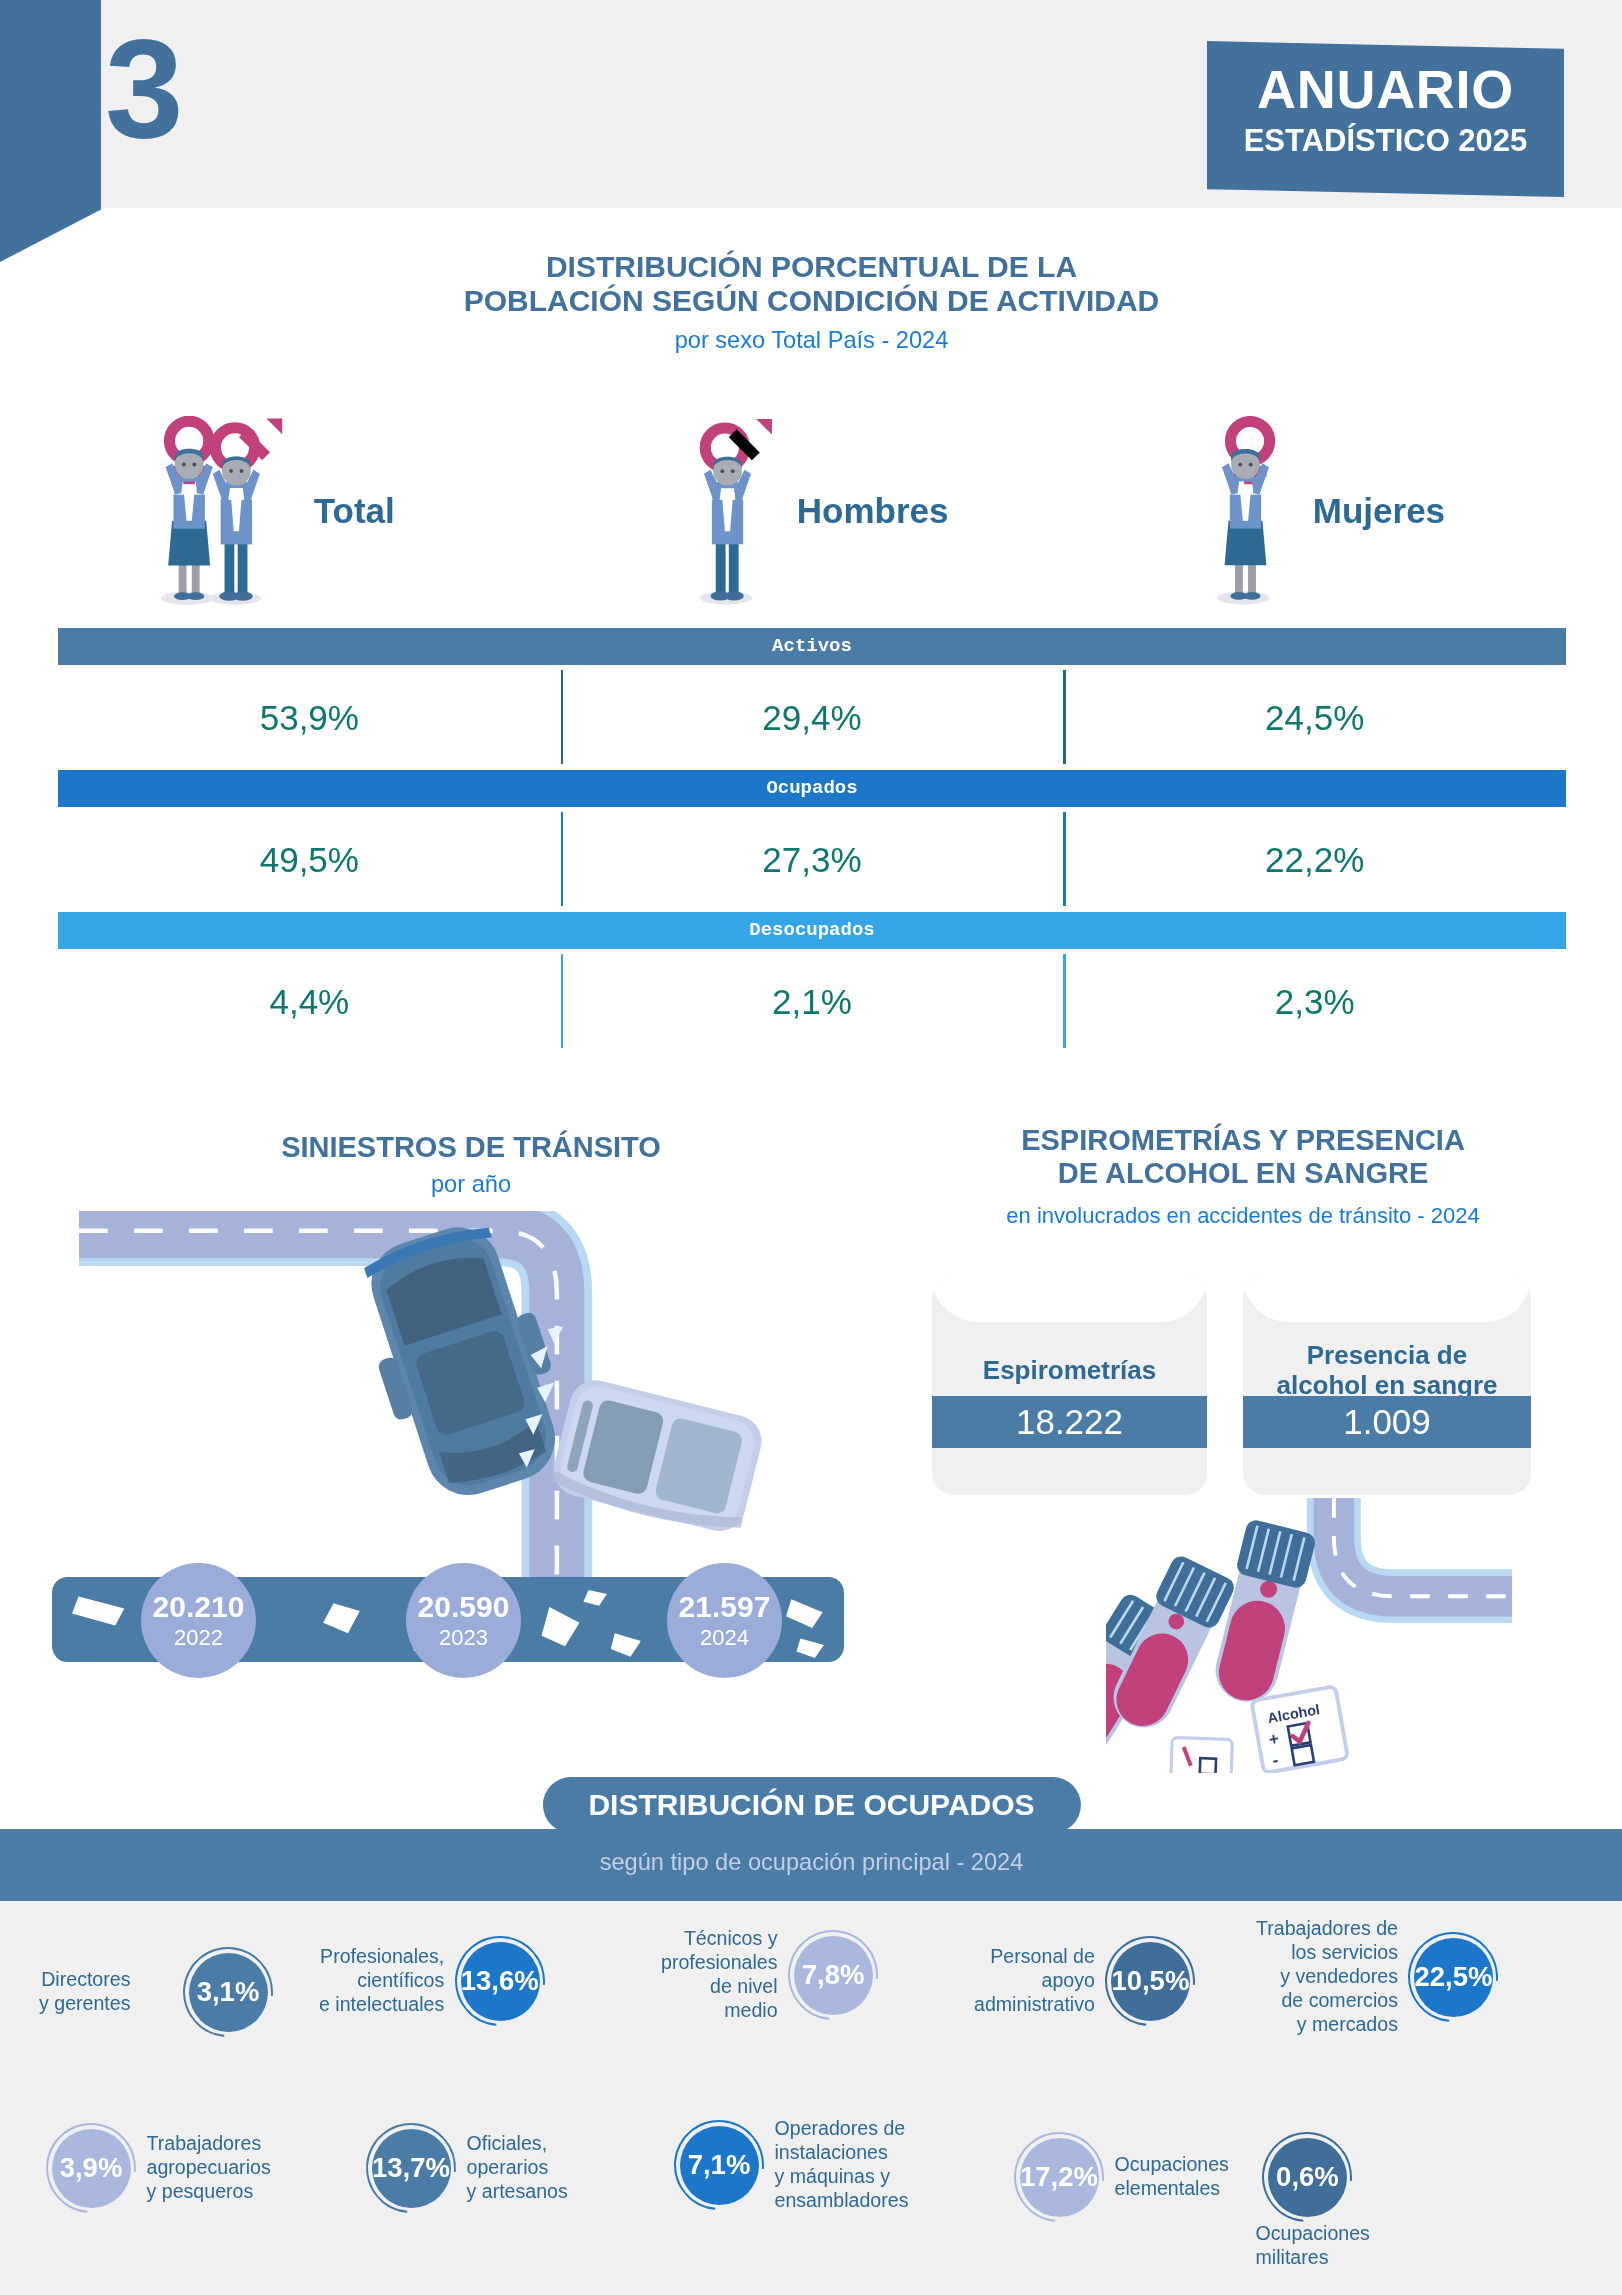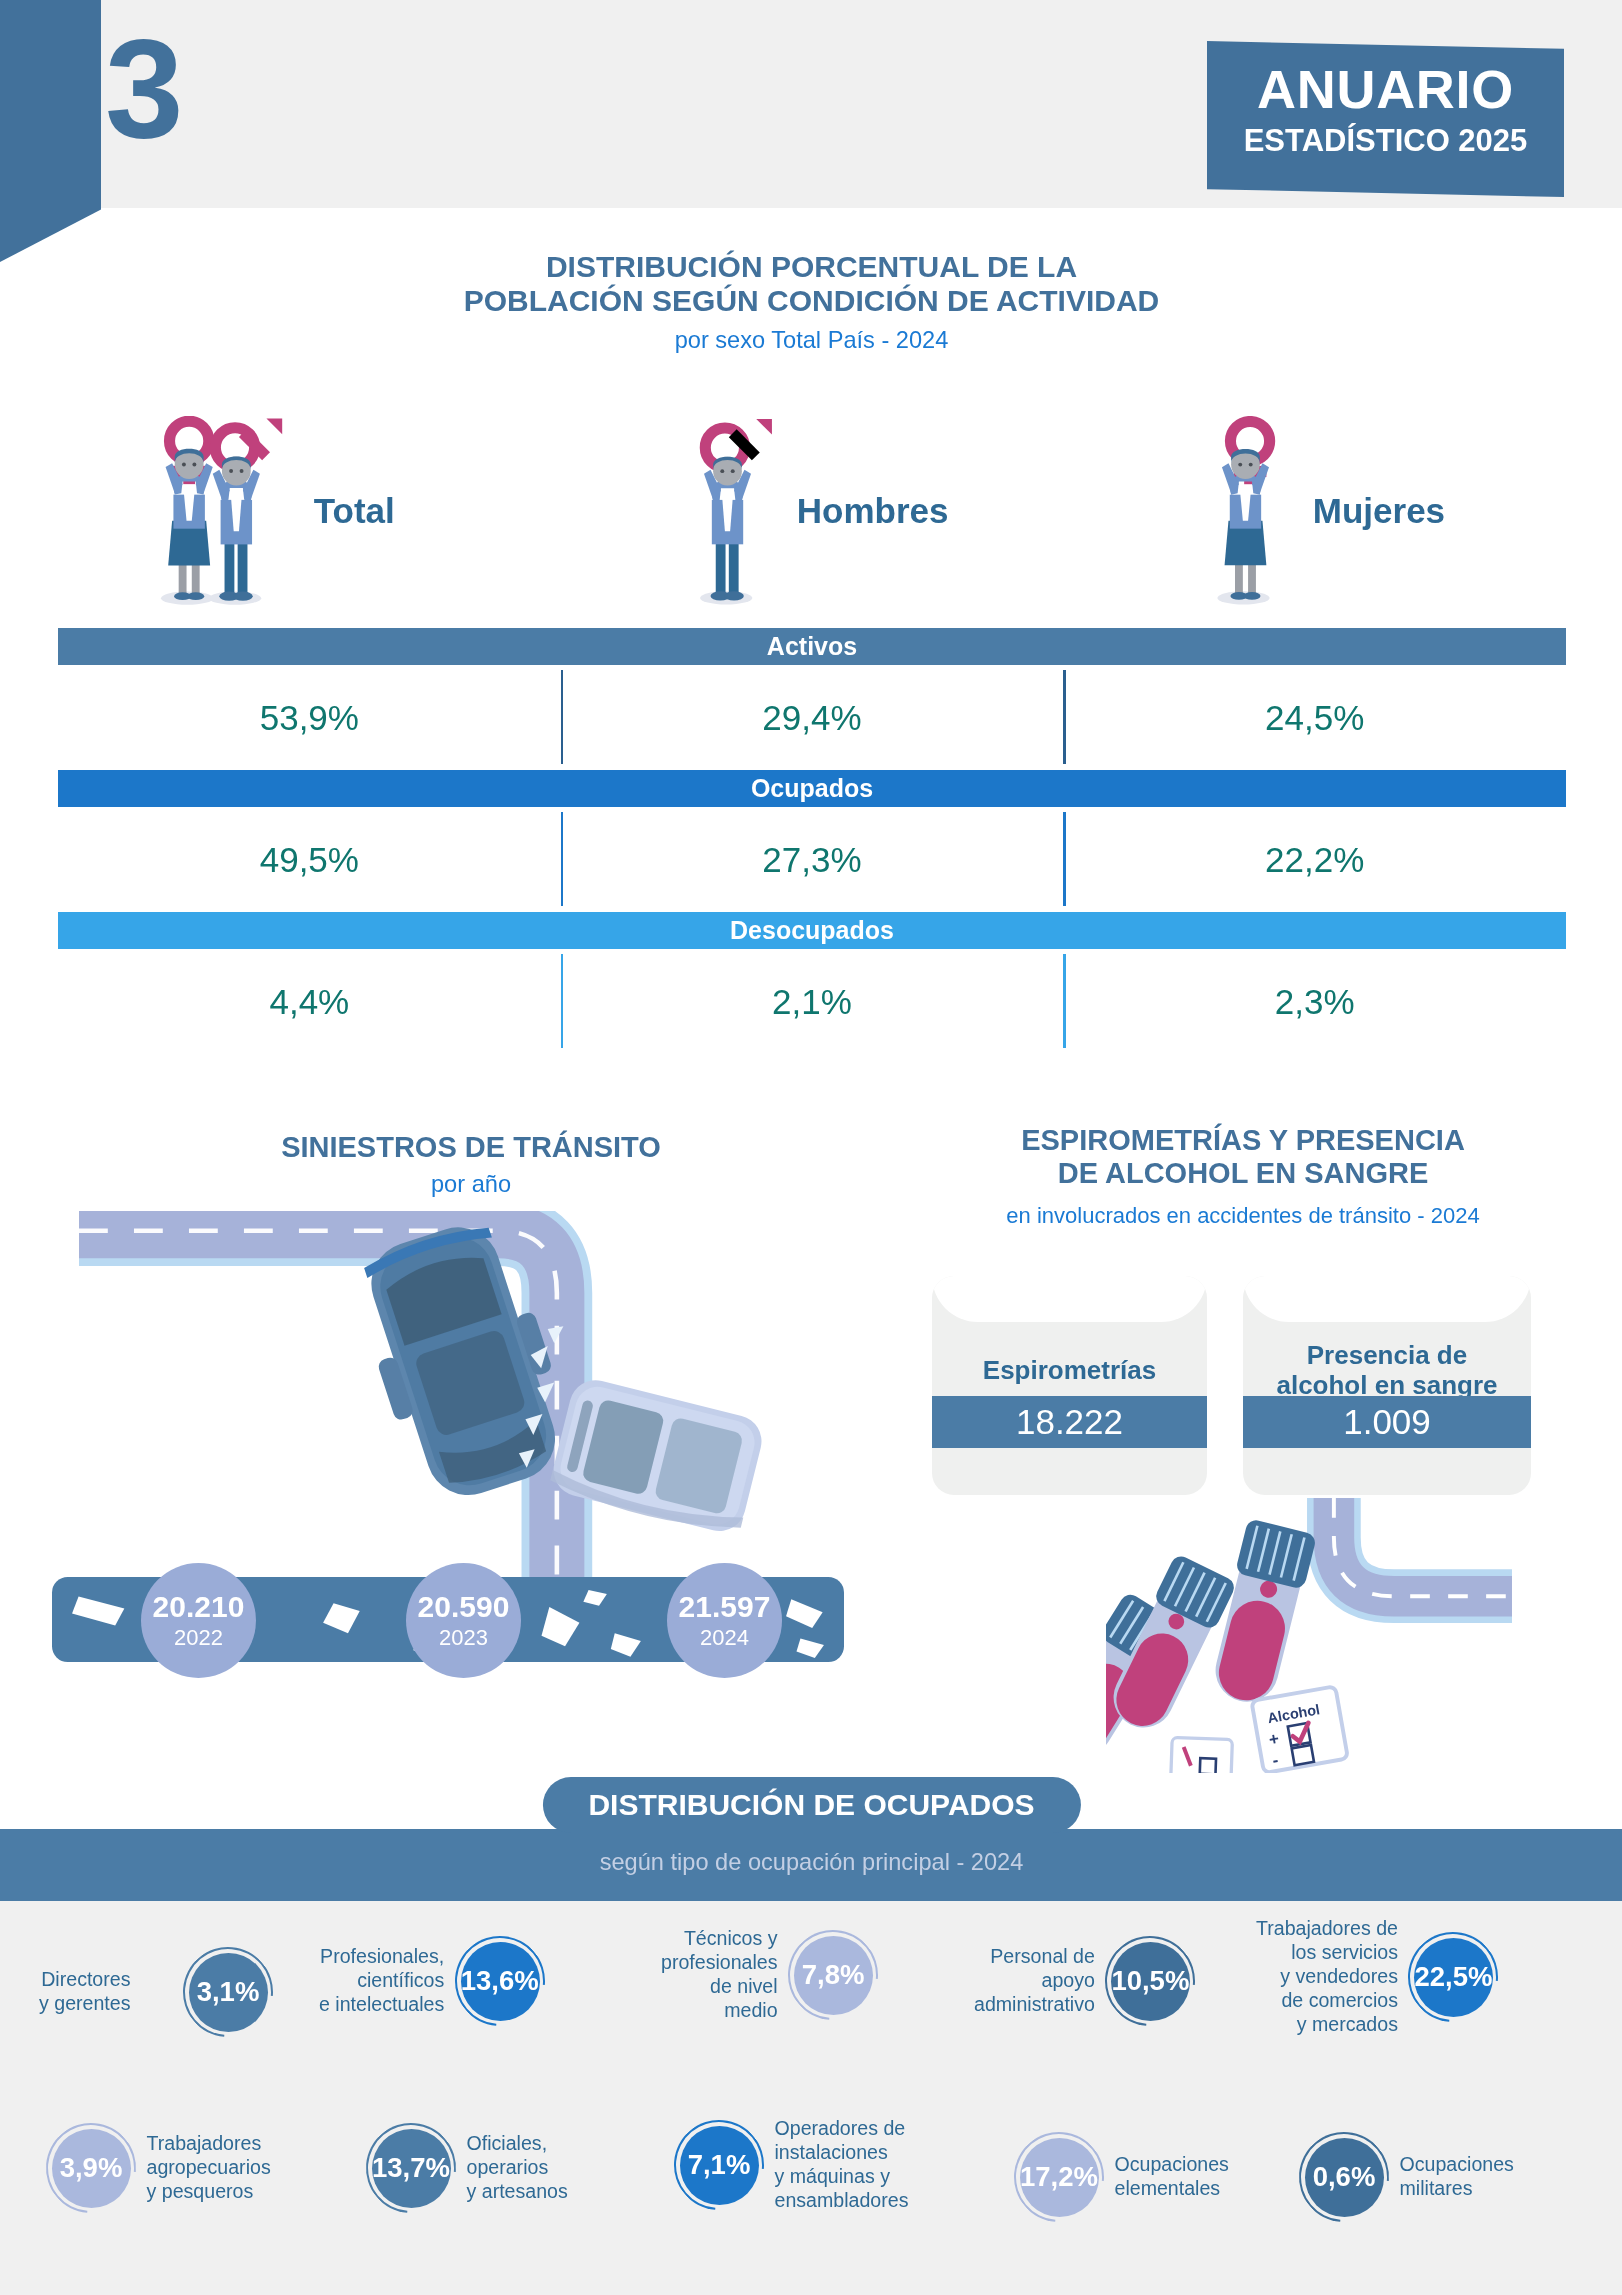--- a/index.html
+++ b/index.html
@@ -60,21 +60,21 @@
   .gender-row { position: absolute; left: 0; top: 409px; width: 1623px; height: 203px; }
   .gcol { position: absolute; display: flex; align-items: center; }
   .gcol .glabel { font-size: 35px; font-weight: bold; color: #2e6994; margin-left: 11.8px; }
   .fig { position: relative; width: 98px; height: 190px; }
   .fig svg { position: absolute; left: 0; top: 0; }
 
   
   .tbl { position: absolute; left: 58px; top: 628px; width: 1508px; }
   .band {
     height: 37px; line-height: 37px; text-align: center;
-    color: #ffffff; font-size: 25px; font-weight: bold;
+    color: #ffffff; font-size: 19px; font-weight: bold; font-family: Liberation Mono, monospace;
   }
   .band.b1 { background: #4b7ca6; }
   .band.b2 { background: #1c77c9; }
   .band.b3 { background: #36a5e8; }
   .vrow { position: relative; height: 105px; }
   .vcell {
     position: absolute; top: 0; height: 105px; width: 33.3333%;
     display: flex; align-items: center; justify-content: center;
     font-size: 35px; color: #0f766e;
   }
@@ -597,21 +597,21 @@
 <div class="occ" style="left:1014px; top:2132px;">
   <div class="ocircle">
     <div class="disc" style="background:#aab8dd;"></div>
     <div class="ring" style="border-top-color:#aab8dd;border-left-color:#aab8dd;border-right-color:#aab8dd;"></div>
     <div class="pct">17,2%</div>
   </div>
   <div class="olabel left" style="margin-left:10.5px;">Ocupaciones
 elementales</div>
 </div>
 
-<div class="occ" style="left:1299px; top:2132px;">
+<div class="occ" style="left:1245px; top:2132px;flex-direction:column;">
   <div class="ocircle">
     <div class="disc" style="background:#3f6f99;"></div>
     <div class="ring" style="border-top-color:#3f6f99;border-left-color:#3f6f99;border-right-color:#3f6f99;"></div>
     <div class="pct">0,6%</div>
   </div>
   <div class="olabel left" style="margin-left:10.5px;">Ocupaciones
 militares</div>
 </div>
 
 

